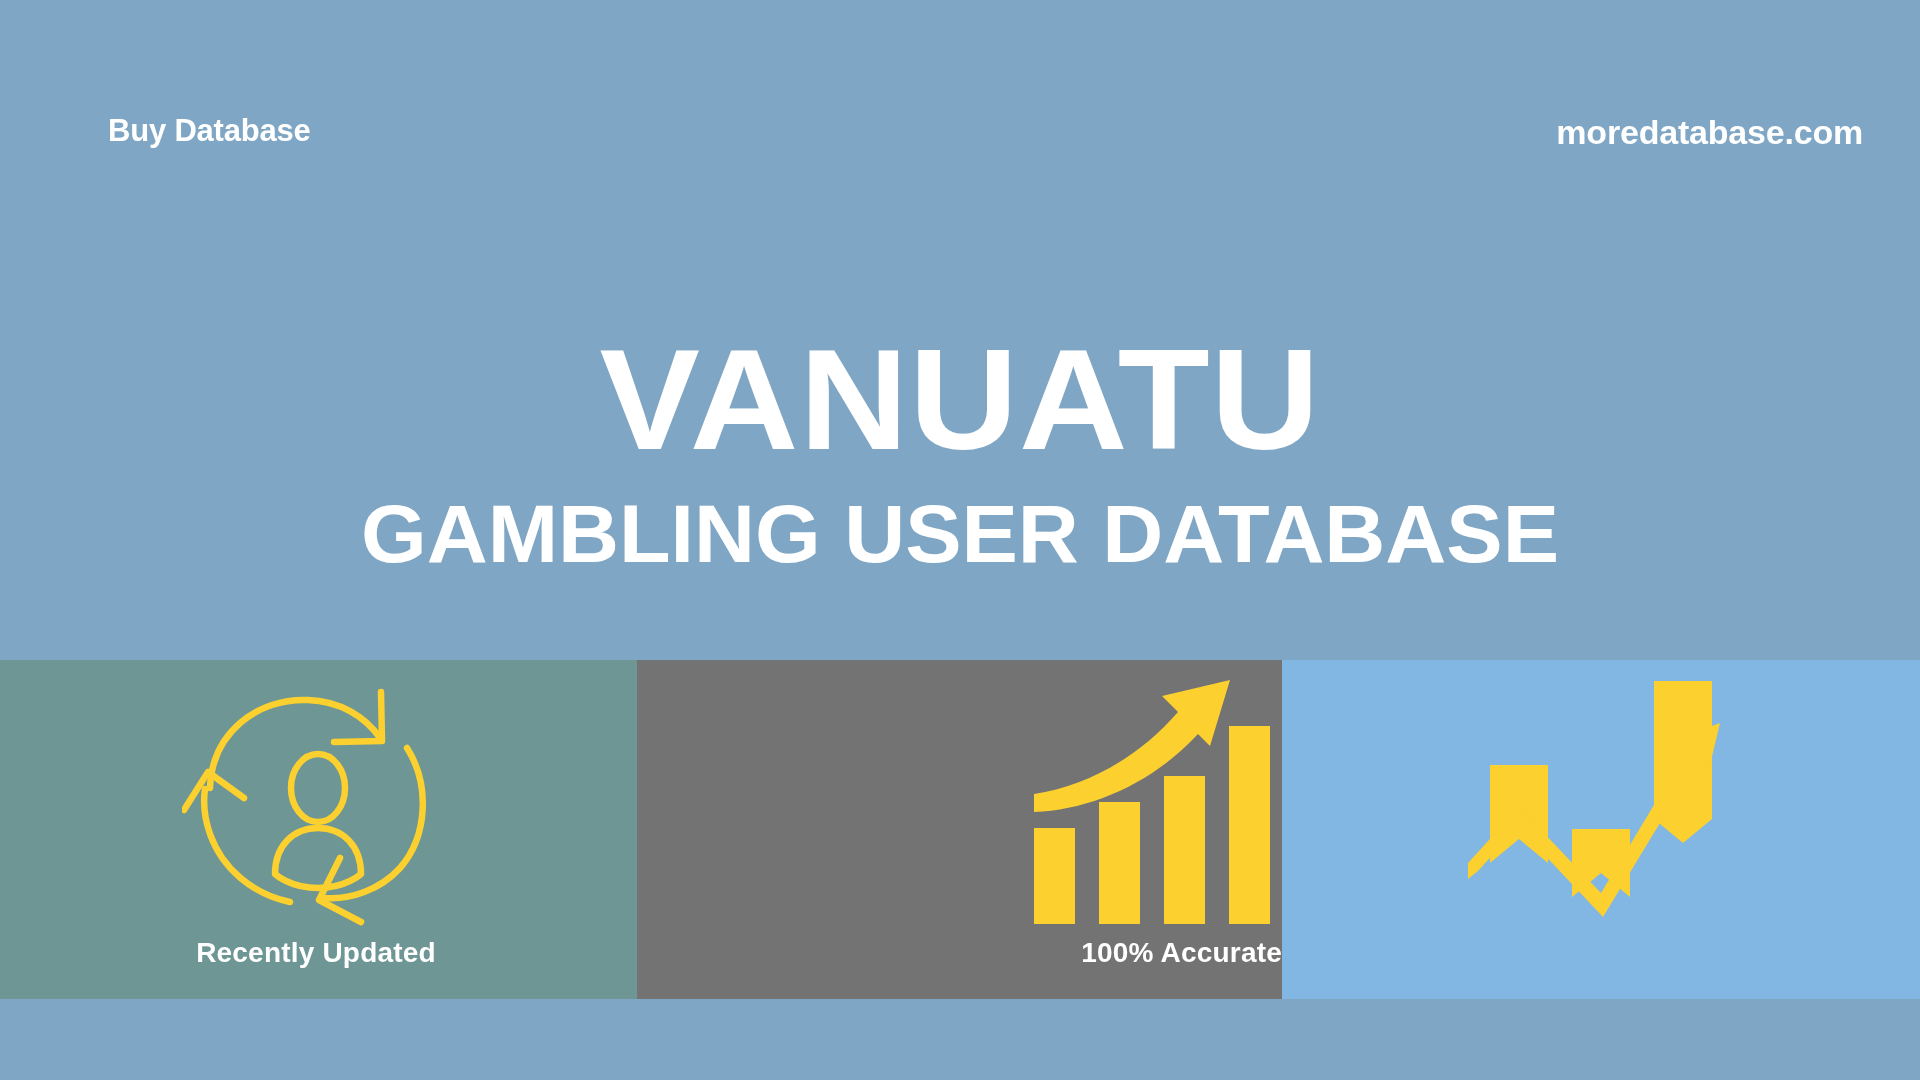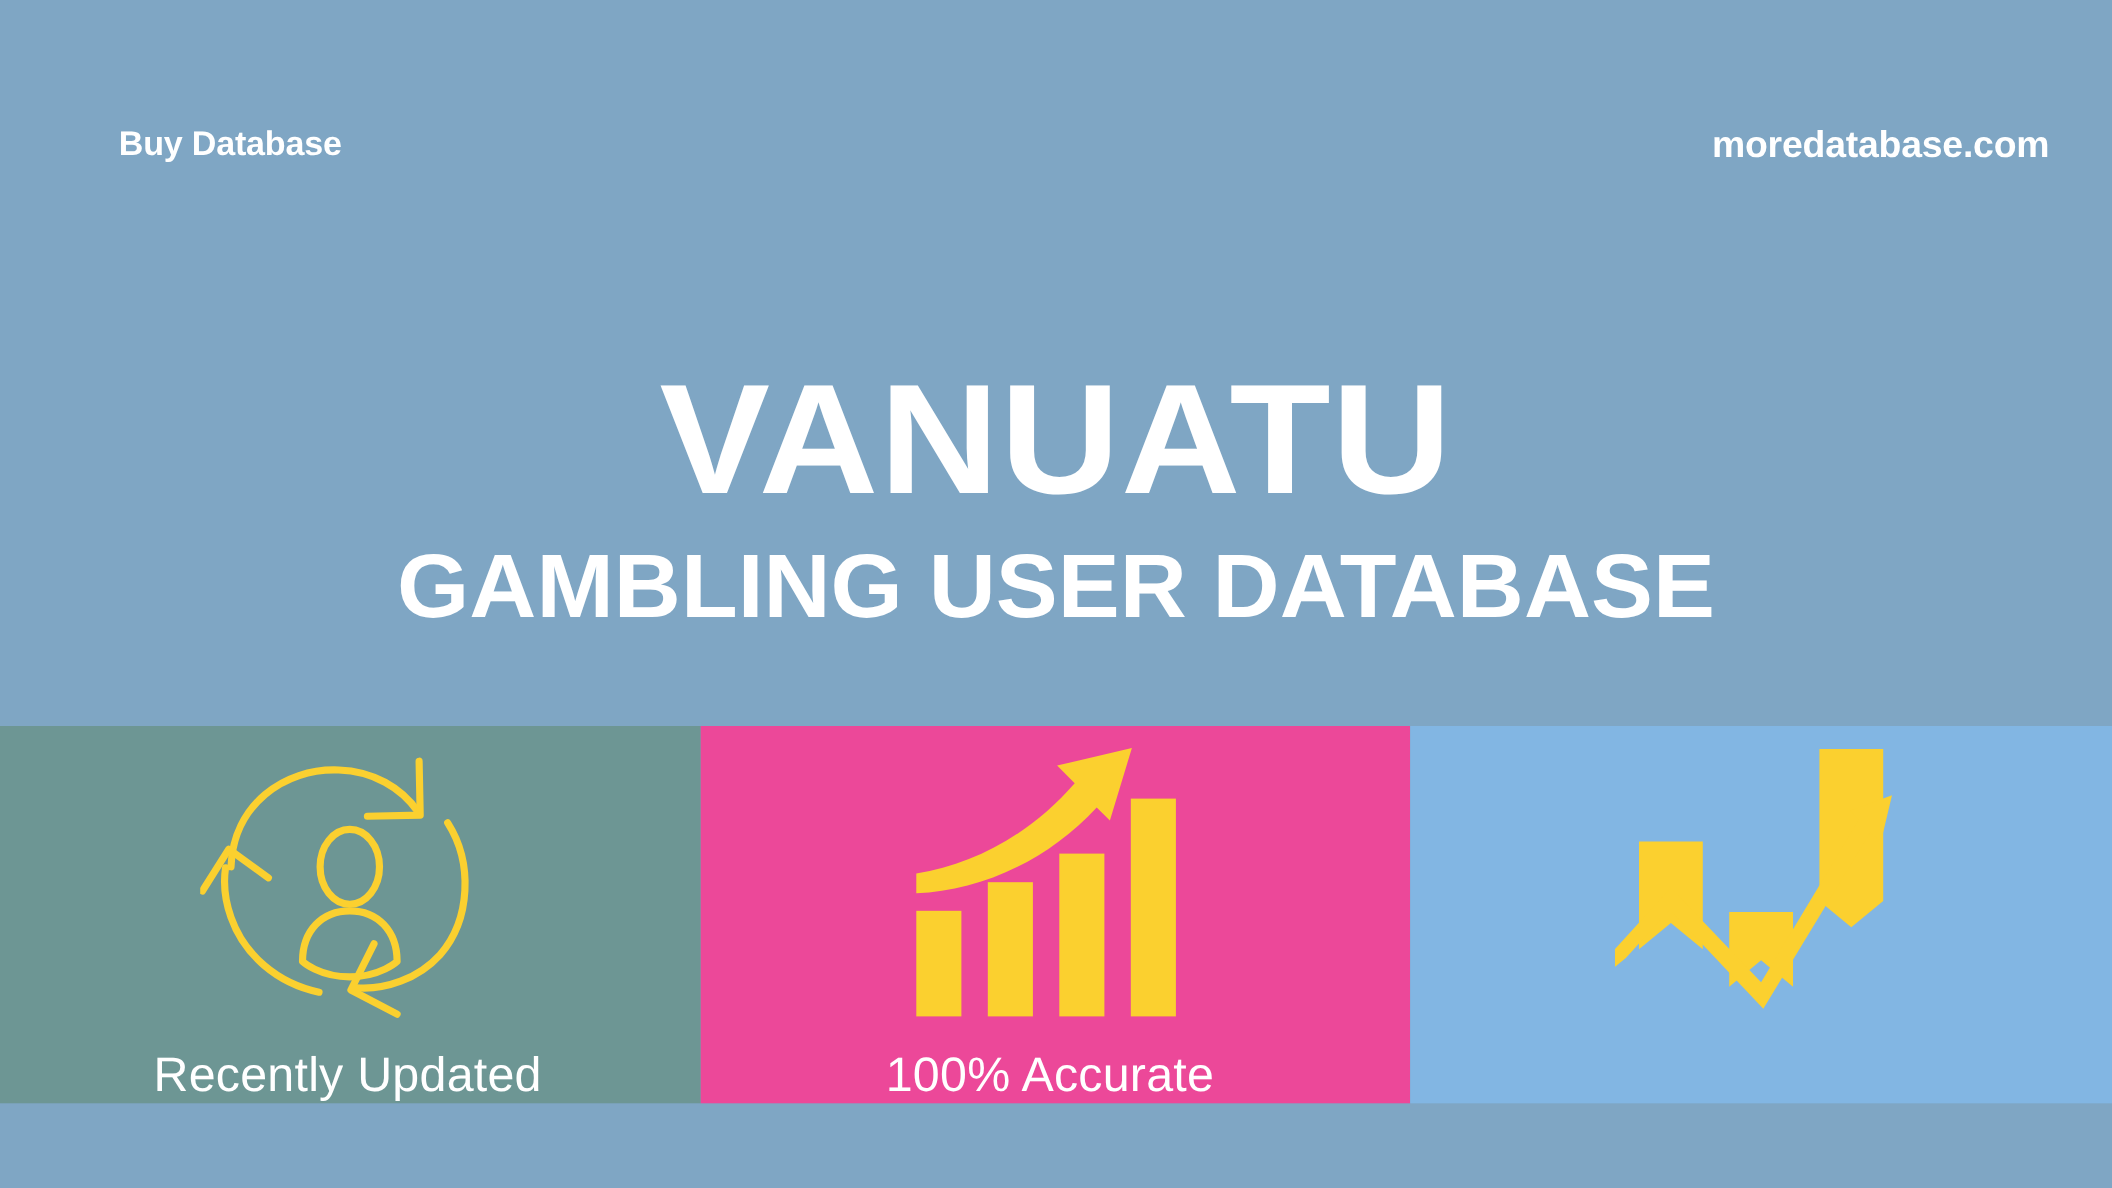--- a/index.html
+++ b/index.html
@@ -78,41 +78,41 @@
   }
   .panel{
     position:relative;
     display:flex;
     flex-direction:column;
     align-items:center;
     justify-content:flex-start;
     overflow:hidden;
   }
   #panel-recently-updated{ flex:0 0 637px; background:#6d9694; }
-  #panel-accurate       { flex:0 0 645px; background:#ec4899; }
+  #panel-accurate       { flex:0 0 645px; background:#737373;align-items:flex-end; }
   #panel-fresh-clean    { flex:1 1 auto;  background:#82b6e3; }
 
   .panel-icon{
     margin-top:14px;
     height:255px;
     display:flex;
     align-items:center;
     justify-content:center;
   }
   #panel-recently-updated .panel-icon{ margin-left:-5px; }
   #panel-accurate .panel-icon{ margin-left:-8px; }
   #panel-fresh-clean .panel-icon{ margin-left:-10px; }
 
   .panel-label{
-    font-size:44px;
-    font-weight:normal;
+    font-size:28px;
+    font-weight:bold;
     color:#ffffff;
     letter-spacing:0.2px;
     white-space:nowrap;
-    margin-top:24px;
+    margin-top:8px;
   }
   #panel-recently-updated .panel-label{ margin-left:-5px; }
   #panel-accurate .panel-label{ margin-left:-10px; }
   #panel-fresh-clean .panel-label{ margin-left:-15px; }
 </style>
 </head>
 <body>
 
 <div id="banner">
 

